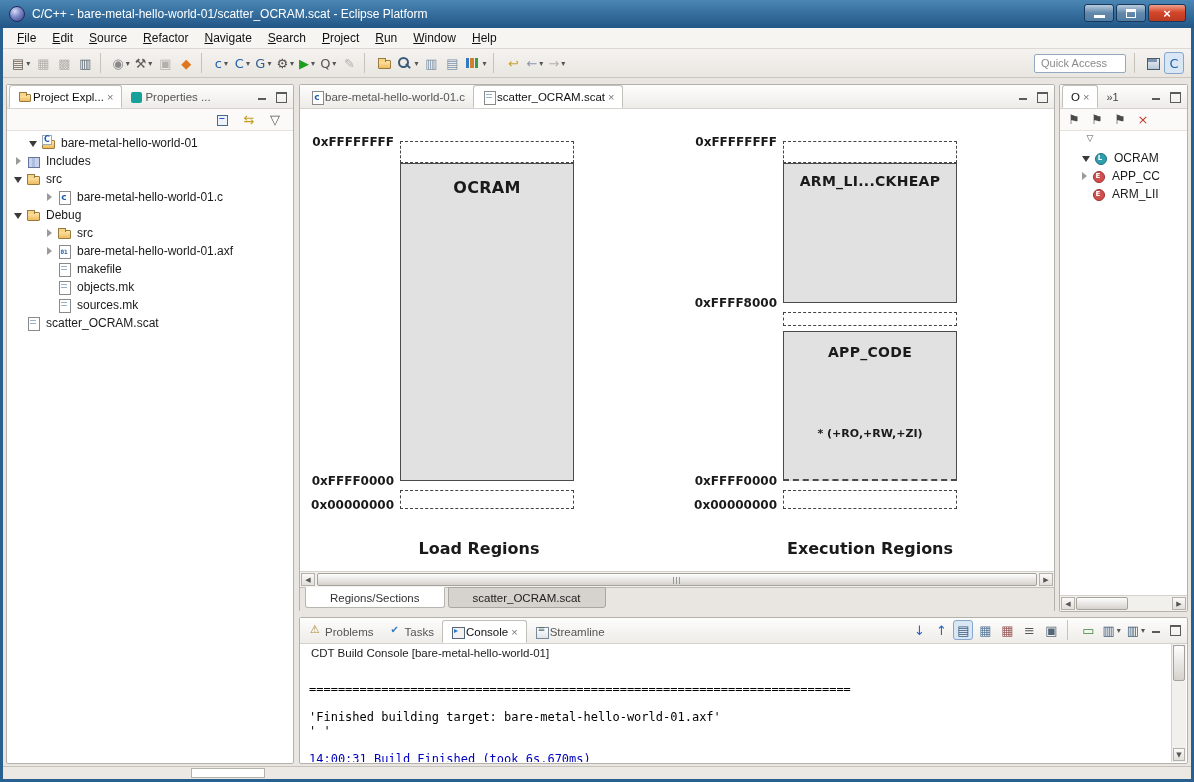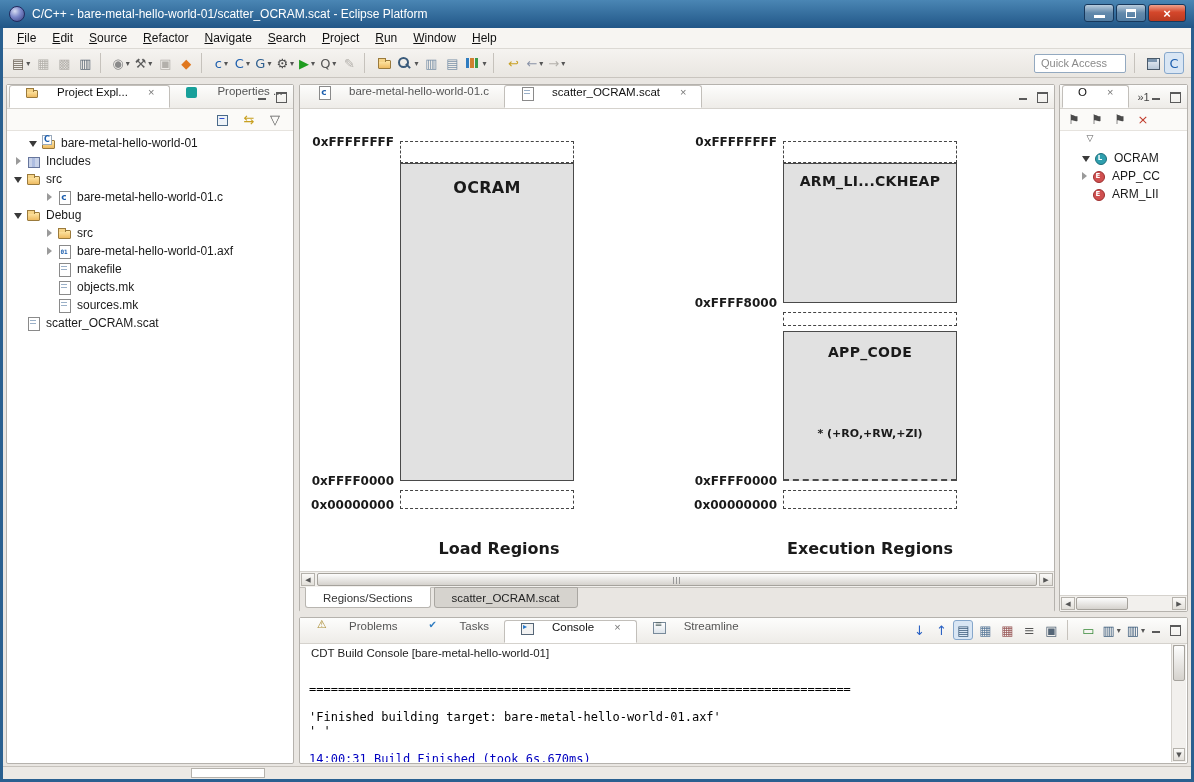--- a/index.html
+++ b/index.html
@@ -29,21 +29,21 @@
   .tbtn[data-k="sep"]{min-width:0;width:5px;height:20px;padding:0;margin:0 4px;border-left:1px solid #c6c2bc;border-radius:0}
   .tbtn[data-k="sep"]::after{content:none}
   .tbtn[data-active="true"]{background:#d9e6f4;border:1px solid #86a7cb}
   .g[data-icon]{width:15px;height:15px;position:relative;display:inline-block}
   .quick-access{margin-left:auto;width:92px;height:19px;border:1px solid #93a9c0;border-radius:2px;background:#fff;color:#8a8a8a;font-size:11px;display:flex;align-items:center;padding-left:6px;cursor:text}
   .tsep{width:1px;height:20px;background:#c6c2bc;margin:0 8px}
 
   
   .view{position:absolute;background:#fff;border:1px solid #b5b2ad;border-radius:2px}
   .vhead{height:24px;background:linear-gradient(#fdfdfc,#eeece8);border-bottom:1px solid #d5d2cd;display:flex;align-items:flex-end;position:relative;padding-left:2px}
-  .vtab{height:23px;display:flex;align-items:flex-start;padding:0 15px;font-size:11.5px;color:#555;gap:18px;white-space:nowrap;cursor:default}
+  .vtab{height:23px;display:flex;align-items:center;padding:0 8px;font-size:11.5px;color:#555;gap:1px;white-space:nowrap;cursor:default}
   .vtab[data-active="true"]{background:#fff;border:1px solid #c2bfba;border-bottom-color:#fff;border-radius:3px 3px 0 0;color:#111}
   .vtab .tclose{display:none}
   .vtab[data-active="true"] .tclose{display:inline-block;color:#777;font-size:11px;margin-left:2px}
   .ticon{width:14px;height:14px;position:relative;flex:none;display:inline-block}
   .vbtns{position:absolute;right:4px;top:5px;display:flex;gap:5px}
   .mini{width:15px;height:14px;display:flex;align-items:center;justify-content:center;cursor:default}
   .mini.min::after{content:"";width:8px;height:3px;border-bottom:2px solid #5a5a5a}
   .mini.max::after{content:"";width:9px;height:8px;border:1px solid #5a5a5a;border-top:2px solid #5a5a5a}
   .overflow-btn{height:20px;margin:0 0 1px 4px;padding:0 4px;font-size:11px;color:#444;display:flex;align-items:center;cursor:default}
 
@@ -109,21 +109,21 @@
   .sb-h{position:relative;height:16px;background:#f2f0ed;border-top:1px solid #d5d2cd}
   .sb-btn{position:absolute;top:1px;width:14px;height:13px;background:linear-gradient(#fbfaf8,#e2dfda);border:1px solid #b5b2ac;display:flex;align-items:center;justify-content:center;font-size:7px;color:#555;font-family:"DejaVu Sans",sans-serif}
   .sb-thumb{position:absolute;top:1px;height:13px;background:linear-gradient(#fdfdfd,#d5d2cd);border:1px solid #a5a29c;border-radius:2px}
   .sb-grip{position:absolute;left:50%;top:3px;width:9px;height:7px;margin-left:-4px;background:repeating-linear-gradient(90deg,#999 0 1px,transparent 1px 3px)}
   .sb-v{position:absolute;width:15px;background:#f2f0ed;border-left:1px solid #d5d2cd}
   .sb-v .sb-btn{left:1px;top:auto;width:12px;height:13px}
   .sb-v .sb-thumb{left:1px;width:12px;height:36px}
 
   
   .btabs{height:26px;background:#e9e6e2;border-top:1px solid #c2bfba;display:flex;align-items:flex-start;padding-left:5px}
-  .btab{height:21px;padding:0 17px;display:flex;align-items:center;font-size:11.5px;color:#333;margin-top:-1px;cursor:default}
+  .btab{height:21px;padding:0 24px;display:flex;align-items:center;font-size:11.5px;color:#333;margin-top:-1px;cursor:default}
   .btab[data-active="true"]{background:#fff;border:1px solid #b8b5b0;border-top-color:#fff;border-radius:0 0 3px 3px}
   .btab:not([data-active="true"]){background:#d6d3ce;border:1px solid #aaa7a2;border-radius:0 0 3px 3px;margin-left:3px;color:#222}
 
   
   #outline .vtools{justify-content:flex-start;gap:3px;padding:0 4px}
   .outline-menurow{height:15px;display:flex;align-items:center;padding-left:20px}
   .outline-menurow .g{font-size:9px}
   #outline .sb-h{position:absolute;left:0;right:0;bottom:0}
 
   
@@ -439,21 +439,21 @@
     <div class="editor-content">
 
       <div class="addr" style="left:0;top:26px;width:94px">0xFFFFFFFF</div>
       <div class="dstrip" style="left:100px;top:32px;width:174px;height:22px"></div>
       <div class="rbox" style="left:100px;top:54px;width:174px;height:318px">
         <div class="rtitle" style="margin-top:14px;font-size:16px">OCRAM</div>
       </div>
       <div class="addr" style="left:0;top:365px;width:94px">0xFFFF0000</div>
       <div class="dstrip" style="left:100px;top:381px;width:174px;height:19px"></div>
       <div class="addr" style="left:0;top:389px;width:94px">0x00000000</div>
-      <div class="caption" style="left:112px;top:430px;width:174px">Load Regions</div>
+      <div class="caption" style="left:92px;top:430px;width:174px">Load Regions</div>
 
       <div class="addr" style="left:383px;top:26px;width:94px">0xFFFFFFFF</div>
       <div class="dstrip" style="left:483px;top:32px;width:174px;height:22px"></div>
       <div class="rbox" style="left:483px;top:54px;width:174px;height:140px">
         <div class="rtitle" style="margin-top:9px;font-size:14px">ARM_LI...CKHEAP</div>
       </div>
       <div class="addr" style="left:383px;top:187px;width:94px">0xFFFF8000</div>
       <div class="dstrip" style="left:483px;top:203px;width:174px;height:14px"></div>
       <div class="rbox dashed-bottom" style="left:483px;top:222px;width:174px;height:150px">
         <div class="rtitle" style="margin-top:12px;font-size:14px">APP_CODE</div>

